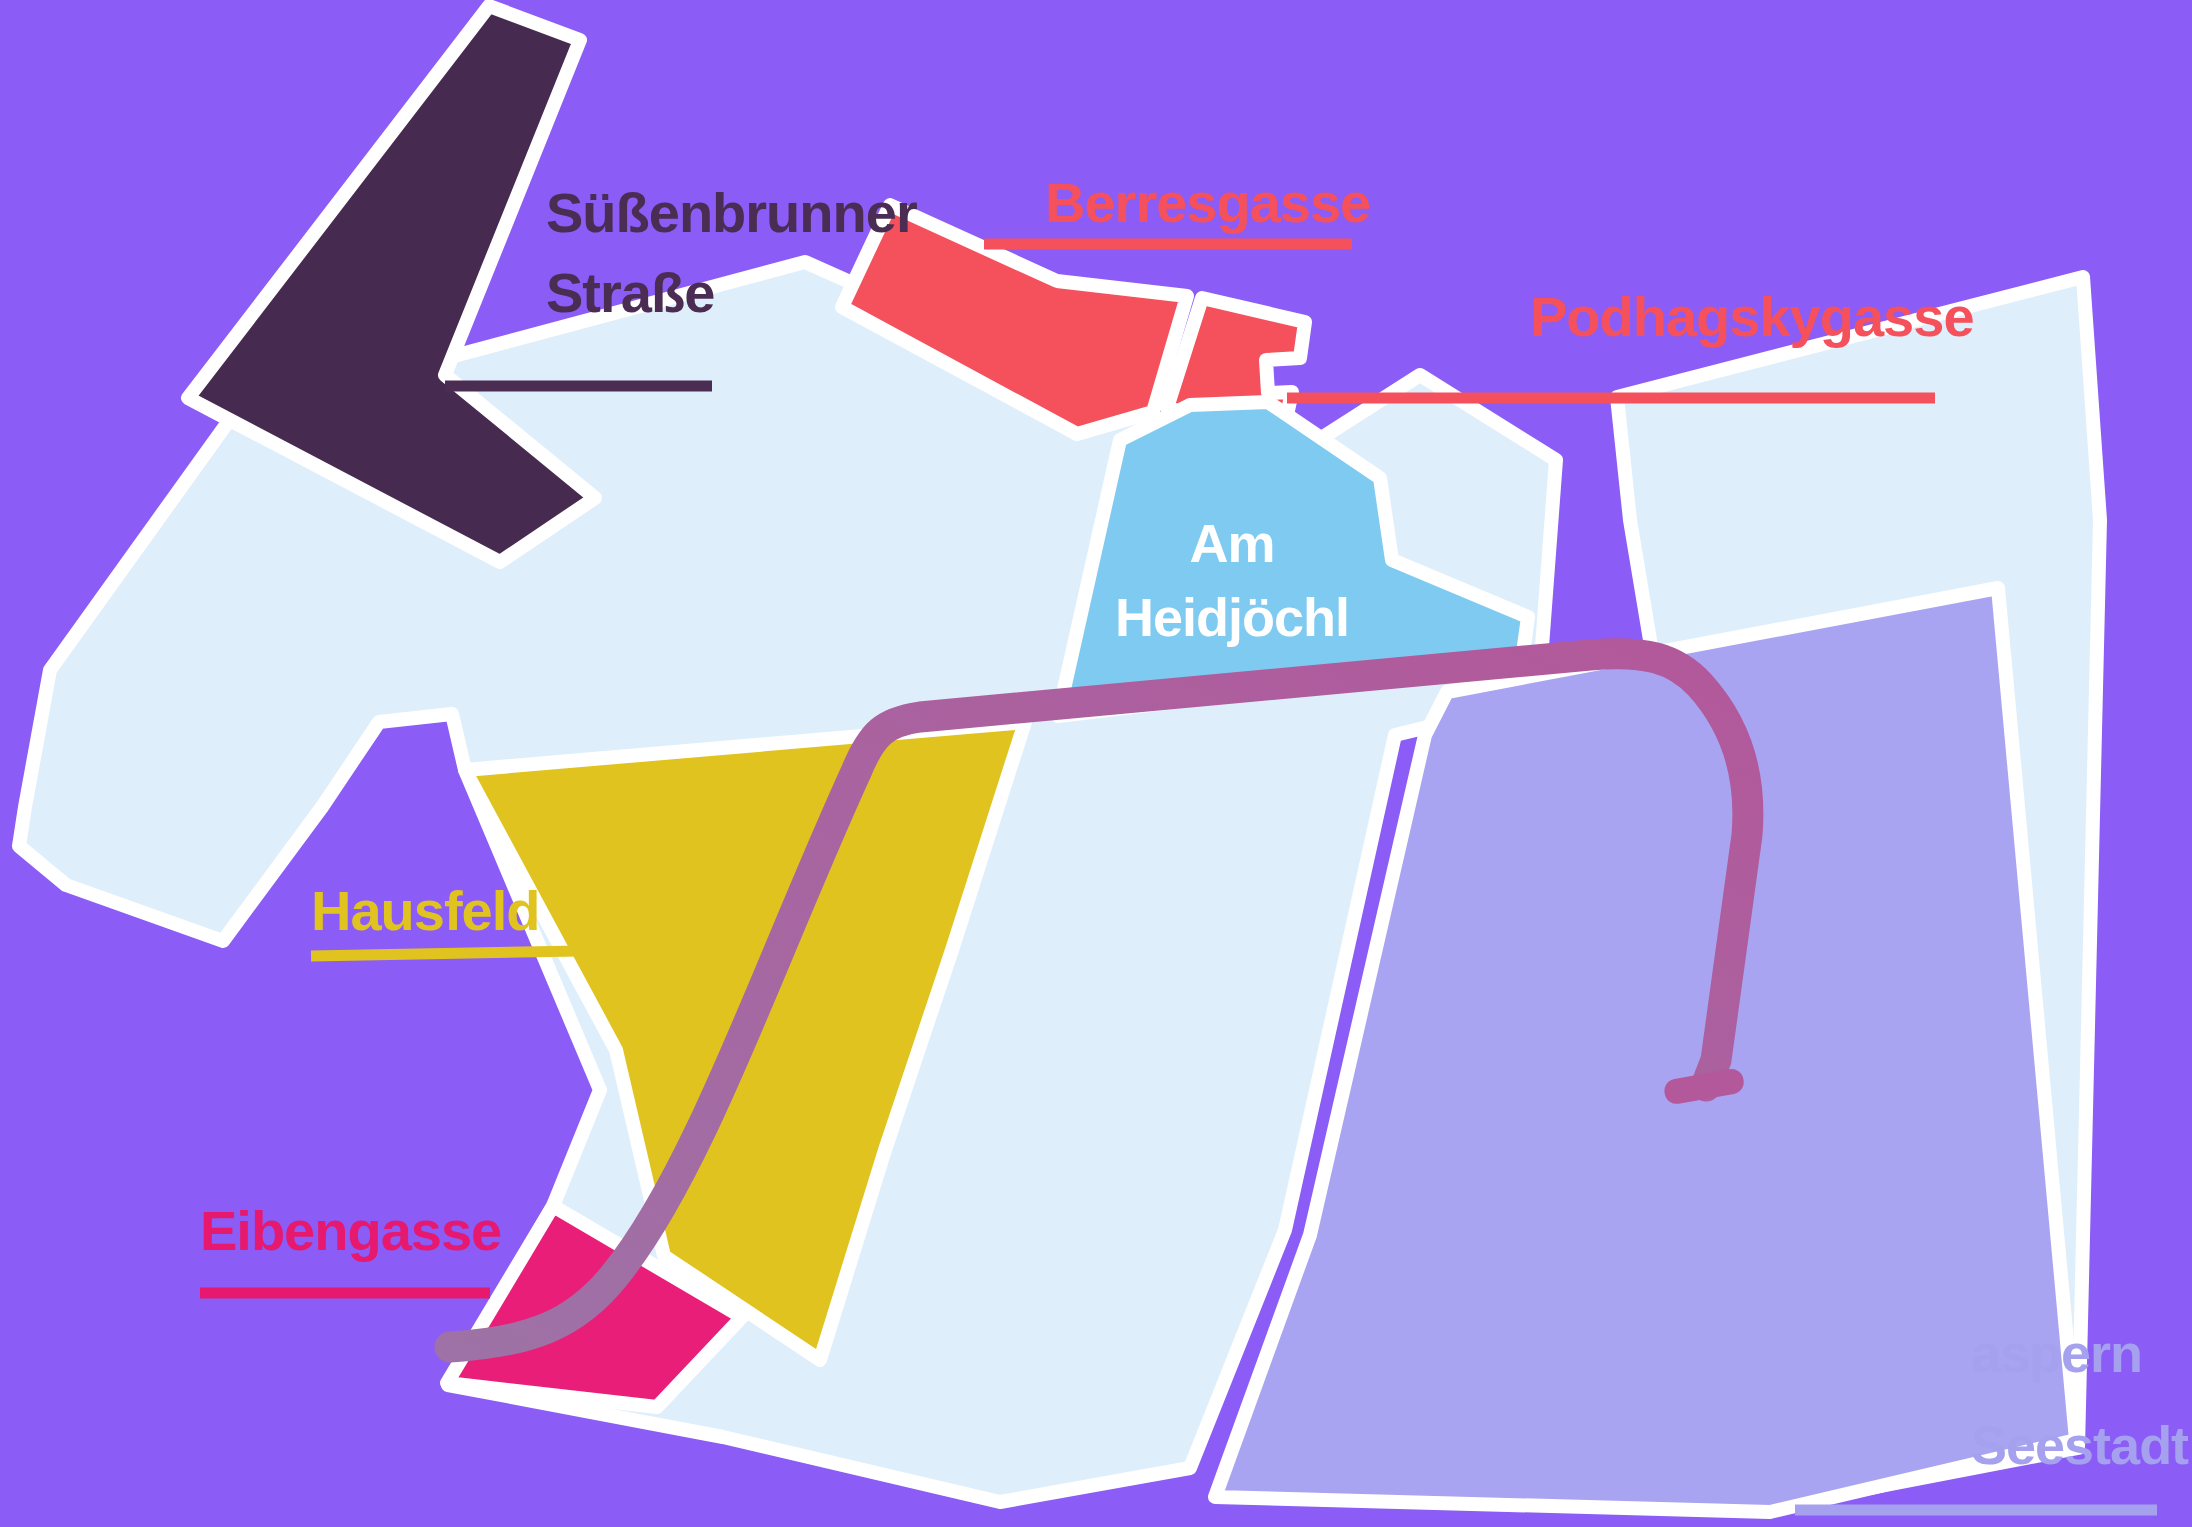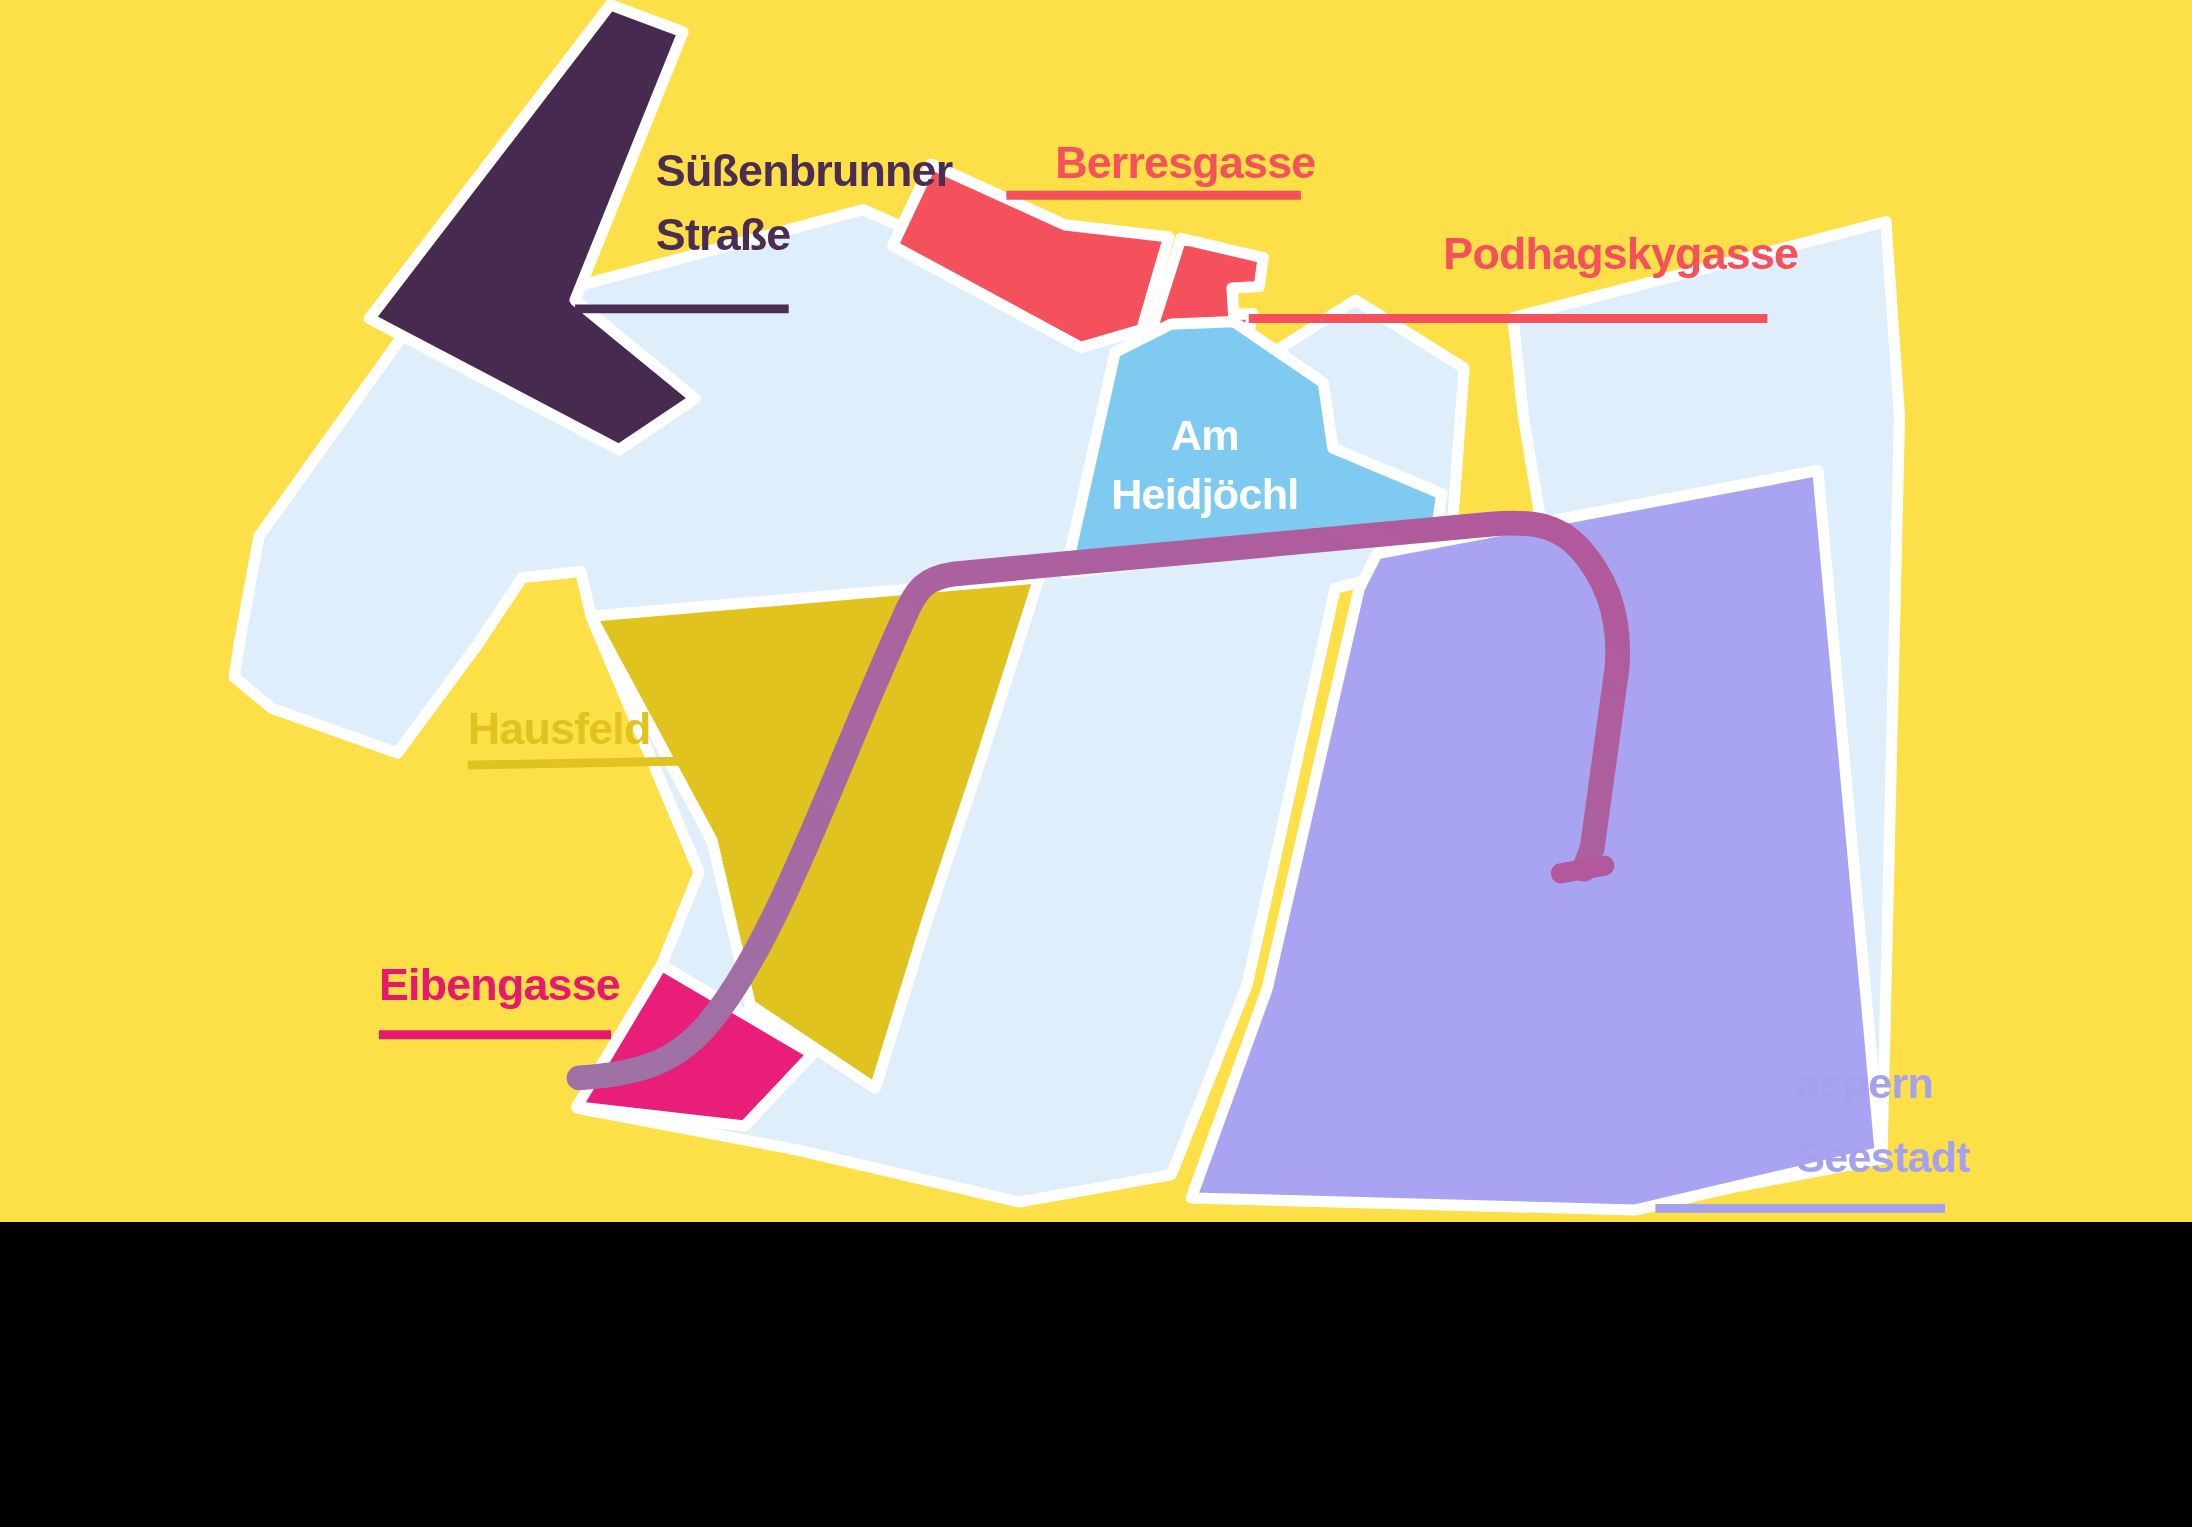--- a/index.html
+++ b/index.html
@@ -3,22 +3,22 @@
 <meta charset="utf-8">
 <style>
   html, body {
     margin: 0;
     padding: 0;
     background: #000;
   }
   .stage {
     position: relative;
     width: 2192px;
-    height: 1222px;
-    background: #fde047;
+    height: 1527px;
+    background: #8b5cf6;
     overflow: hidden;
     font-family: "Liberation Sans", sans-serif;
     text-align: right;
   }
   svg { display: block; width: 100%; height: 100%; }
   .map-label {
     font-family: "Liberation Sans", sans-serif;
     font-weight: 700;
     letter-spacing: -1px;
   }

